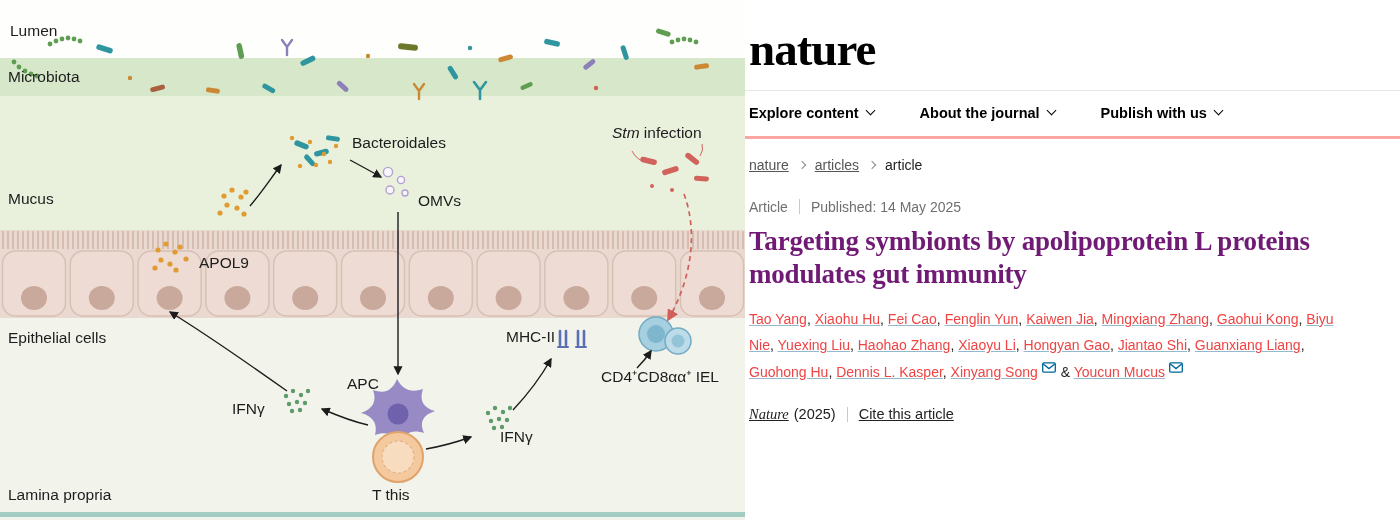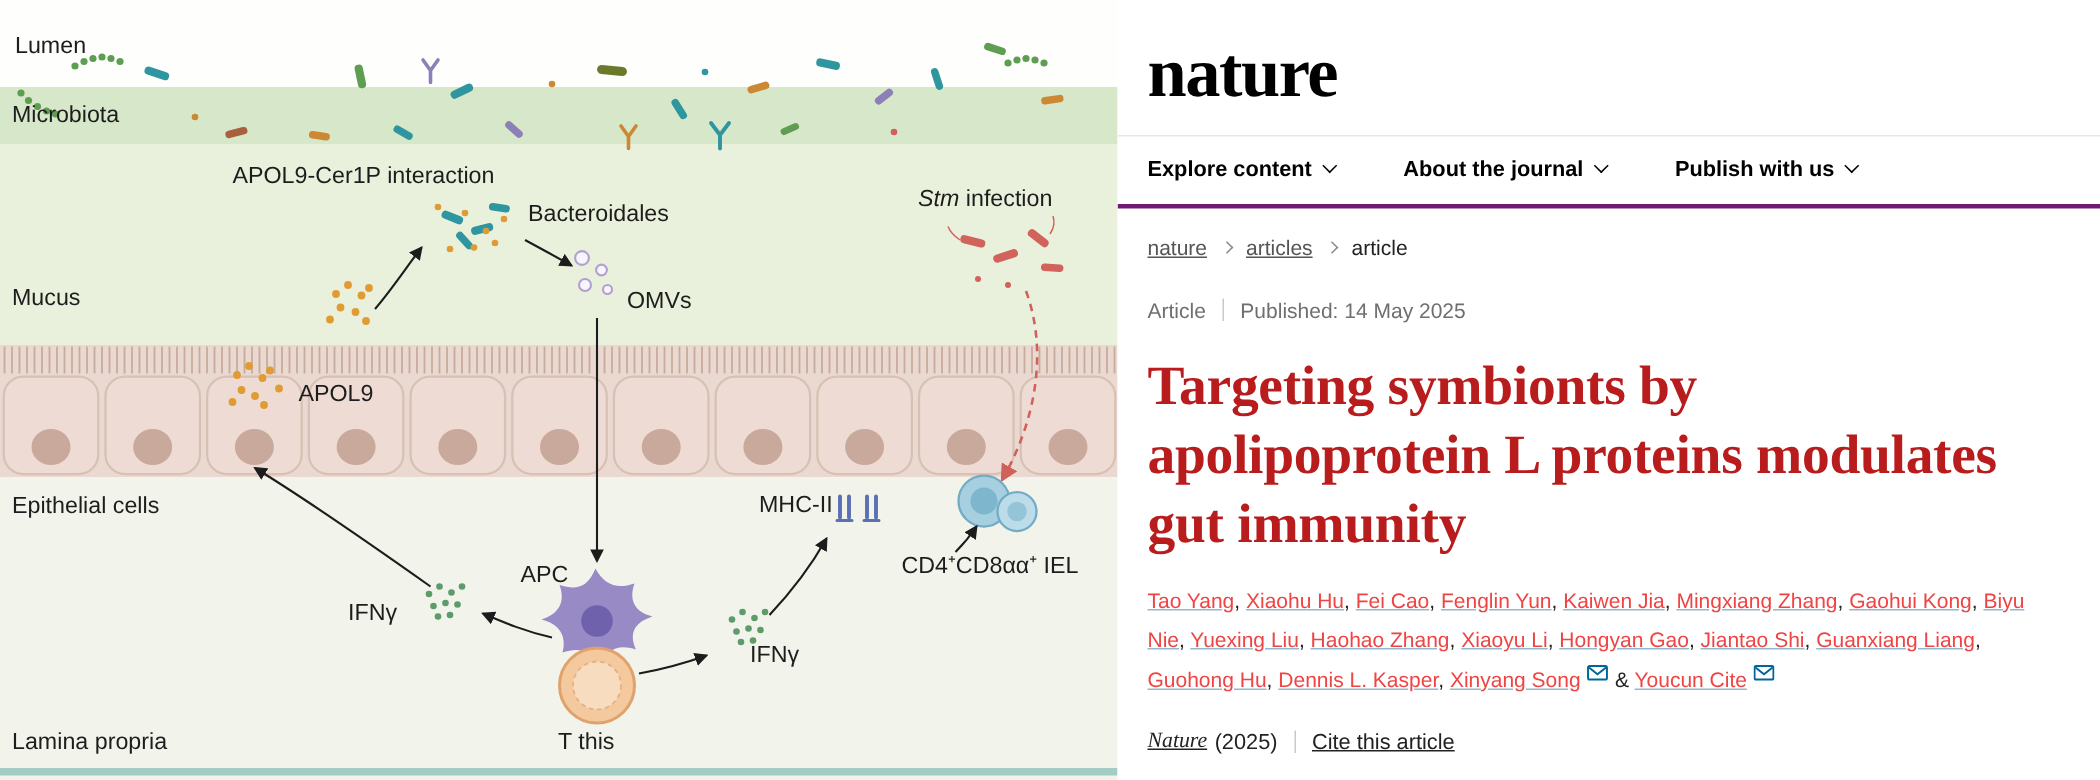--- a/index.html
+++ b/index.html
@@ -7,40 +7,40 @@
               font-family:"Liberation Sans", sans-serif; }
   .page { display:flex; width:1400px; height:436px; }
 
   
   .fig { position:relative; width:745px; height:520px; flex:0 0 745px; background:#fdfefb; }
   .fig svg.fig-svg { position:absolute; left:0; top:0; }
   .fig-label { position:absolute; font-size:15.5px; color:#1d1d1d; white-space:nowrap; }
   .ital { font-style:italic; }
 
   
-  .right { flex:1; background:#fff; padding:26px 28px 0 20px; }
+  .right { flex:1; background:#fff; padding:26px 28px 0 4px; }
   .logo { font-family:"Liberation Serif", serif; font-weight:700; font-size:47px;
           line-height:1.02; color:#000; letter-spacing:-1px; cursor:pointer; }
   .topnav { display:flex; gap:46px; margin:16px -28px 0 -20px;
-            border-top:1px solid #e7e7e7; border-bottom:3px solid #701a75;
+            border-top:1px solid #e7e7e7; border-bottom:3px solid #fca5a5;
             padding:14px 28px 15px 20px; }
   .nav-item { font-weight:700; font-size:14.5px; color:#000; display:flex;
               align-items:center; gap:8px; cursor:pointer; }
   .chev { width:7px; height:7px; border-right:1.7px solid #000; border-bottom:1.7px solid #000;
           transform:rotate(45deg); margin-top:-4px; }
   .breadcrumb { margin-top:18px; font-size:14px; color:#555; display:flex;
                 align-items:center; gap:10px; }
   .bc-link { color:#555; text-decoration:underline; cursor:pointer; }
   .bc-chev { width:6px; height:6px; border-right:1.4px solid #888; border-bottom:1.4px solid #888;
              transform:rotate(-45deg); }
   .bc-current { color:#222; }
   .meta { margin-top:26px; font-size:14px; color:#6f6f6f; display:flex; align-items:center; }
   .vsep { display:inline-block; width:1px; height:15px; background:#c9c9c9; margin:0 11px; }
-  .title { font-family:"Liberation Serif", serif; font-weight:700; font-size:37px;
-           line-height:1.24; color:#b91c1c; max-width:590px; margin-top:20px; letter-spacing:-.2px; }
+  .title { font-family:"Liberation Serif", serif; font-weight:700; font-size:27px;
+           line-height:1.24; color:#701a75; max-width:590px; margin-top:10px; letter-spacing:-.2px; }
   .authors { margin-top:14px; font-size:14px; line-height:1.9; max-width:612px; color:#222; }
   .author-link { color:#ef4444; text-decoration:underline; text-decoration-color:#93b9cc;
                  cursor:pointer; }
   .author-sep { color:#222; }
   .mail { margin:0 1px 0 4px; vertical-align:4px; cursor:pointer; }
   .cite-row { margin-top:20px; font-size:14.5px; color:#222; display:flex; align-items:center; }
   .journal-link { font-family:"Liberation Serif", serif; font-style:italic; color:#222;
                   text-decoration:underline; cursor:pointer; }
   .year { margin-left:5px; }
   .cite-link { color:#222; text-decoration:underline; cursor:pointer; }
@@ -261,21 +261,20 @@
         <path d="M368,425 C350,421 336,415 322,409" marker-end="url(#ah)"></path>
         <path d="M426,449 C443,446 457,442 471,437" marker-end="url(#ah)"></path>
         <path d="M513,410 C529,393 542,375 551,359" marker-end="url(#ah)"></path>
         <path d="M287,391 C246,362 206,334 170,312" marker-end="url(#ah)"></path>
         <path d="M637,368 C643,362 647,357 651,351" marker-end="url(#ah)"></path>
       </g>
     </svg>
 
     <div class="fig-label" style="left:10px;top:22px">Lumen</div>
     <div class="fig-label" style="left:8px;top:68px">Microbiota</div>
-    <div class="fig-label" style="left:155px;top:109px">APOL9-Cer1P interaction</div>
     <div class="fig-label" style="left:352px;top:134px">Bacteroidales</div>
     <div class="fig-label" style="left:418px;top:192px">OMVs</div>
     <div class="fig-label" style="left:612px;top:124px"><span class="ital">Stm</span><span> infection</span></div>
     <div class="fig-label" style="left:8px;top:190px">Mucus</div>
     <div class="fig-label" style="left:199px;top:254px">APOL9</div>
     <div class="fig-label" style="left:8px;top:329px">Epithelial cells</div>
     <div class="fig-label" style="left:506px;top:328px">MHC-II</div>
     <div class="fig-label" style="left:601px;top:365px">CD4⁺CD8αα⁺ IEL</div>
     <div class="fig-label" style="left:232px;top:400px">IFNγ</div>
     <div class="fig-label" style="left:347px;top:375px">APC</div>
@@ -314,21 +313,21 @@
       <span>Article</span>
       <span class="vsep"></span>
       <span>Published: 14 May 2025</span>
     </div>
 
     <h1 class="title">Targeting symbionts by apolipoprotein L proteins modulates gut immunity</h1>
 
     <p class="authors"><a class="author-link">Tao Yang</a><span class="author-sep">, </span><a class="author-link">Xiaohu Hu</a><span class="author-sep">, </span><a class="author-link">Fei Cao</a><span class="author-sep">, </span><a class="author-link">Fenglin Yun</a><span class="author-sep">, </span><a class="author-link">Kaiwen Jia</a><span class="author-sep">, </span><a class="author-link">Mingxiang Zhang</a><span class="author-sep">, </span><a class="author-link">Gaohui Kong</a><span class="author-sep">, </span><a class="author-link">Biyu Nie</a><span class="author-sep">, </span><a class="author-link">Yuexing Liu</a><span class="author-sep">, </span><a class="author-link">Haohao Zhang</a><span class="author-sep">, </span><a class="author-link">Xiaoyu Li</a><span class="author-sep">, </span><a class="author-link">Hongyan Gao</a><span class="author-sep">, </span><a class="author-link">Jiantao Shi</a><span class="author-sep">, </span><a class="author-link">Guanxiang Liang</a><span class="author-sep">, </span><a class="author-link">Guohong Hu</a><span class="author-sep">, </span><a class="author-link">Dennis L. Kasper</a><span class="author-sep">, </span><a class="author-link">Xinyang Song</a><svg class="mail" width="14" height="11" viewBox="0 0 16 12">
           <rect x="0.8" y="0.8" width="14.4" height="10.4" rx="1.2" fill="none" stroke="#006699" stroke-width="1.5"></rect>
           <path d="M1.5 2 L8 7.2 L14.5 2" fill="none" stroke="#006699" stroke-width="1.5"></path>
-        </svg><span class="author-sep"> &amp; </span><a class="author-link">Youcun Cite</a><svg class="mail" width="14" height="11" viewBox="0 0 16 12">
+        </svg><span class="author-sep"> &amp; </span><a class="author-link">Youcun Mucus</a><svg class="mail" width="14" height="11" viewBox="0 0 16 12">
           <rect x="0.8" y="0.8" width="14.4" height="10.4" rx="1.2" fill="none" stroke="#006699" stroke-width="1.5"></rect>
           <path d="M1.5 2 L8 7.2 L14.5 2" fill="none" stroke="#006699" stroke-width="1.5"></path>
         </svg></p>
 
     <div class="cite-row">
       <a class="journal-link">Nature</a>
       <span class="year">(2025)</span>
       <span class="vsep"></span>
       <a class="cite-link">Cite this article</a>
     </div>

